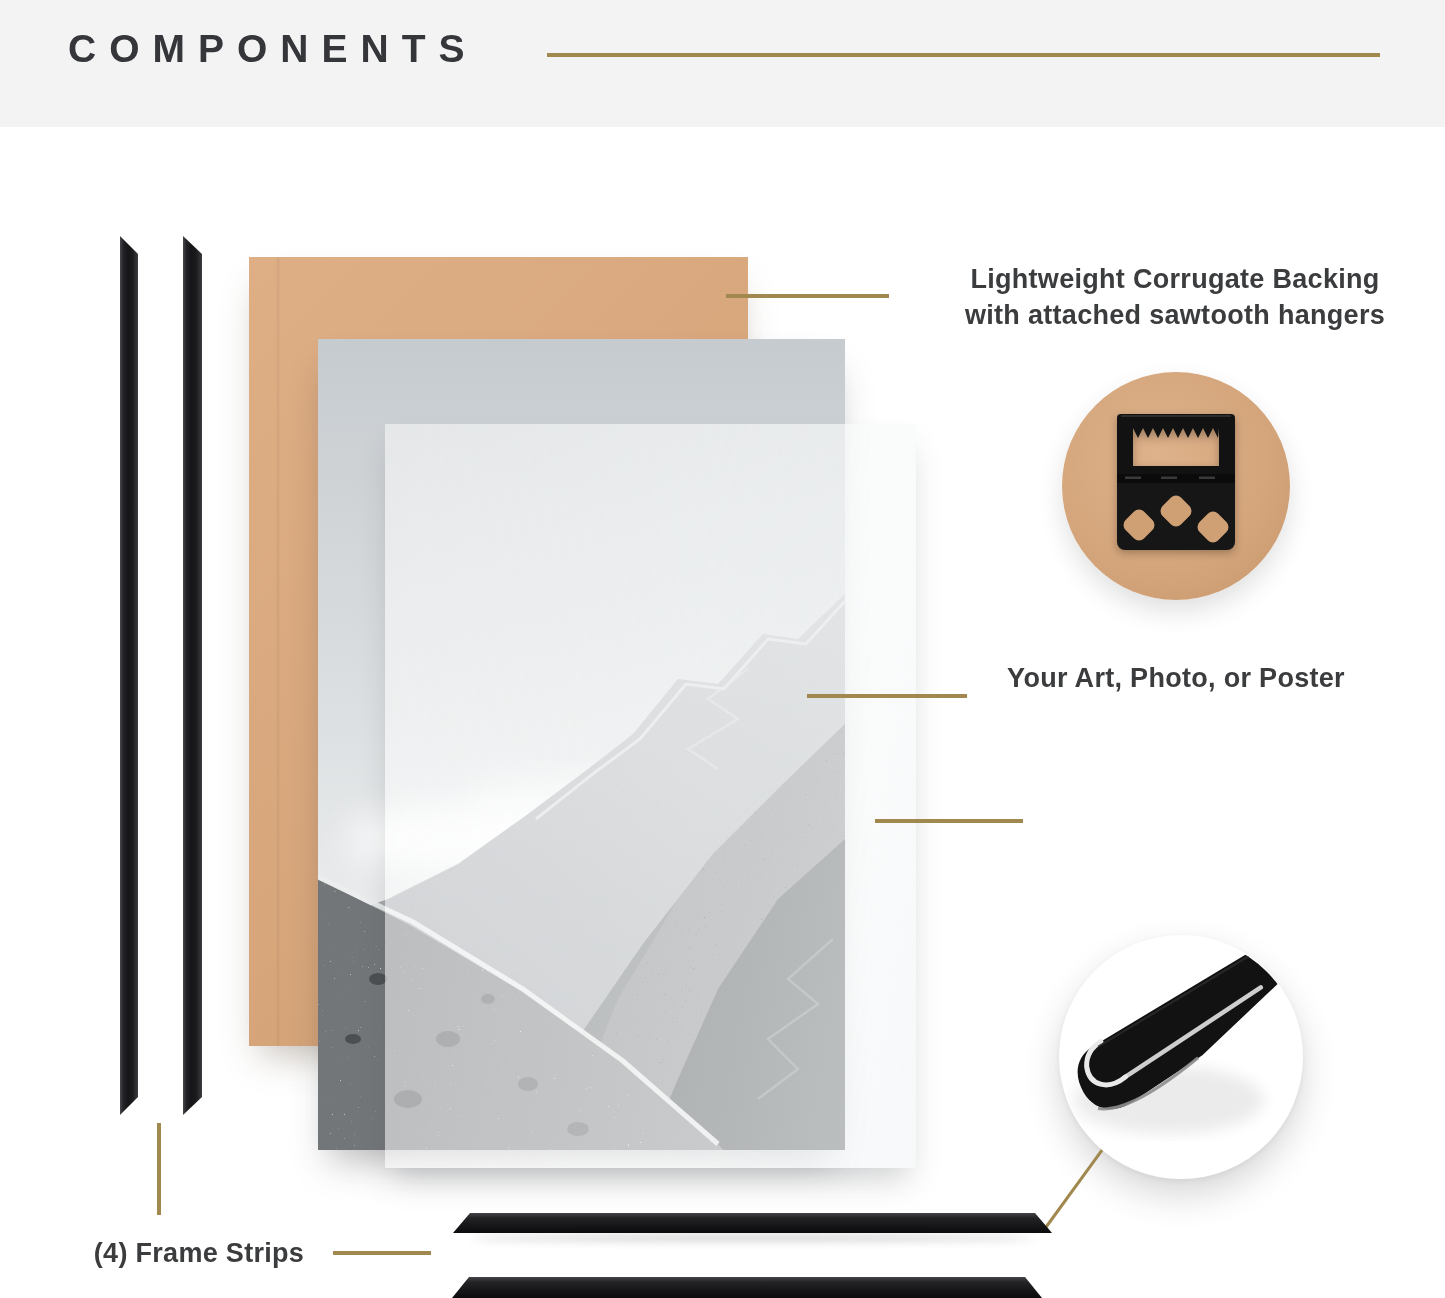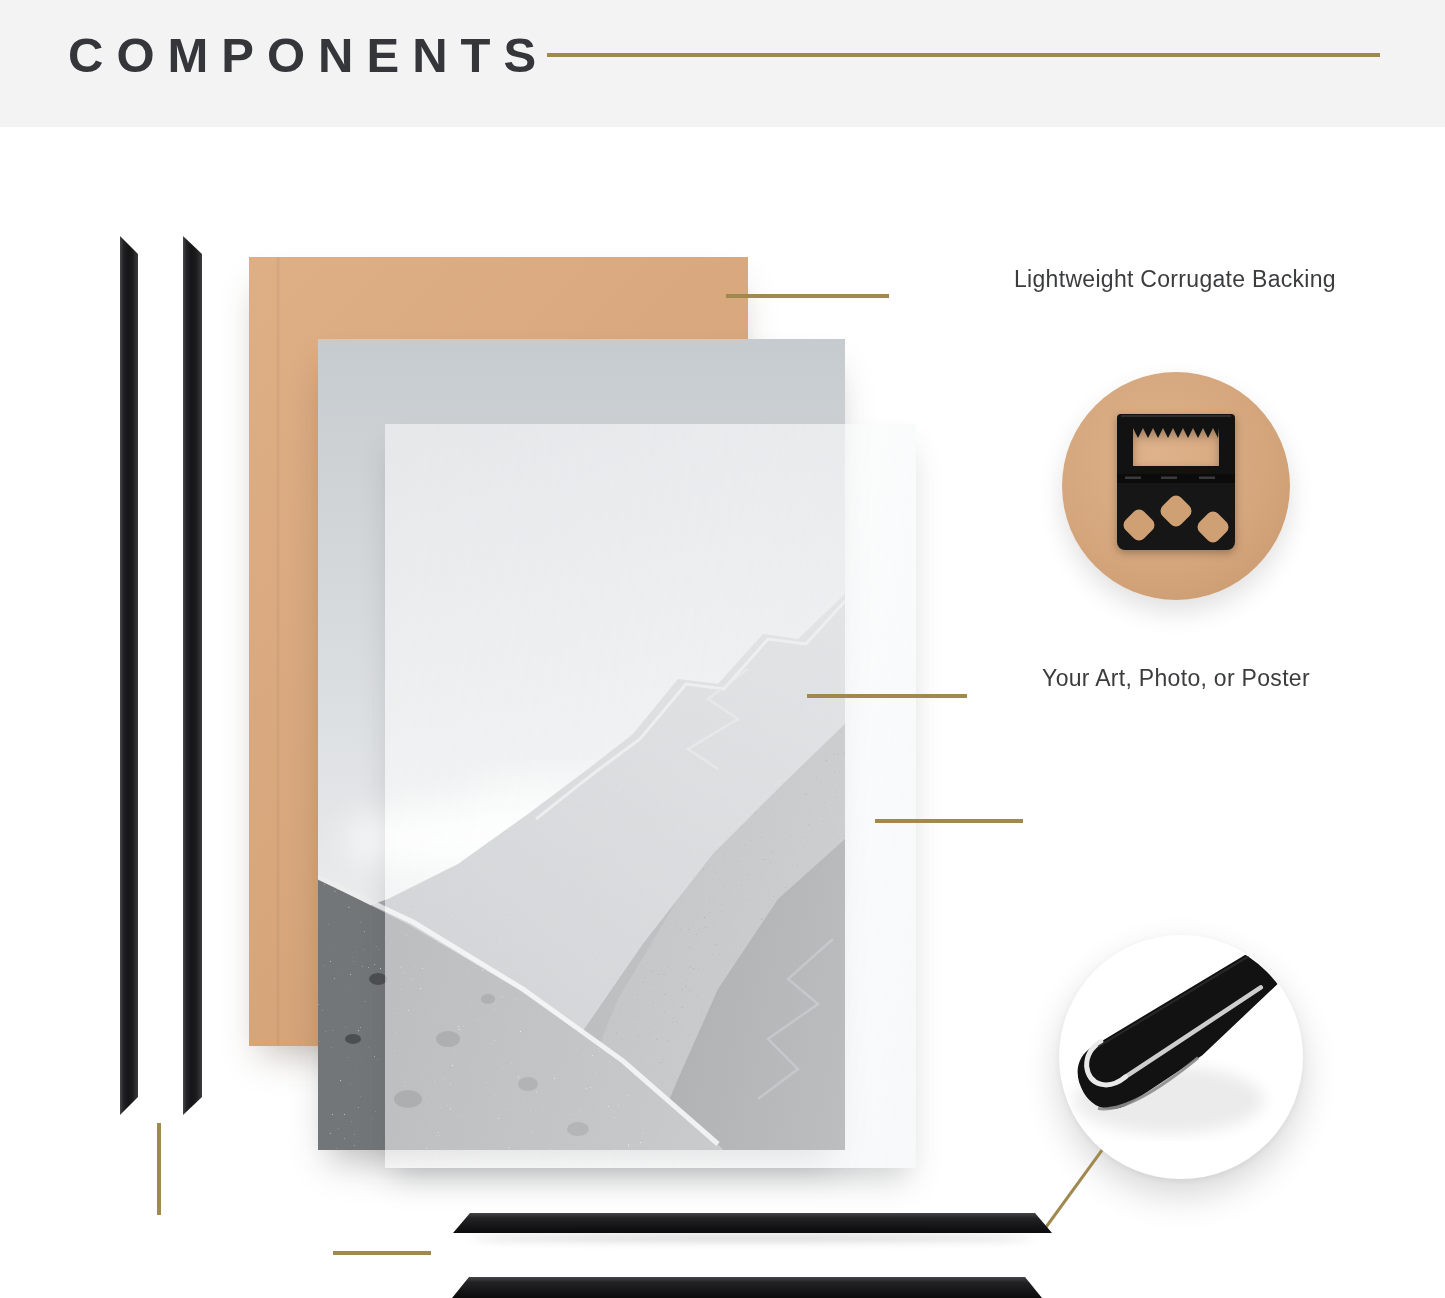--- a/index.html
+++ b/index.html
@@ -14,21 +14,21 @@
   html,body{margin:0;padding:0;background:var(--page-bg);}
   #stage{
     position:relative;width:1445px;height:1298px;overflow:hidden;
     background:var(--page-bg);
     font-family:"Liberation Sans","DejaVu Sans",sans-serif;
   }
   .abs{position:absolute;}
   
   .header-band{left:0;top:0;width:1445px;height:127px;background:var(--header-bg);}
   .page-title{
-    left:68px;top:27px;font-size:49px;font-weight:700;letter-spacing:13px;
+    left:68px;top:27px;font-size:39px;font-weight:700;letter-spacing:13px;
     color:var(--title-text);white-space:nowrap;
   }
   .header-line{left:547px;top:53px;width:833px;height:4px;background:var(--accent-gold);}
   
   .gold-line{background:var(--accent-gold);}
   
   .vstrip{
     top:236px;width:18px;height:879px;
     background:linear-gradient(90deg,#48484c 0%,#232327 18%,#151518 45%,#1c1c1f 70%,#3c3c40 100%);
     clip-path:polygon(0 0,100% 18px,100% calc(100% - 18px),0 100%);
@@ -52,21 +52,21 @@
     box-shadow:0 22px 35px -12px rgba(50,50,55,0.35);
   }
   .photo svg{display:block;width:100%;height:100%;}
   .plexi{
     left:385px;top:424px;width:531px;height:744px;
     background:linear-gradient(100deg,rgba(255,255,255,0.50),rgba(252,253,253,0.60) 55%,rgba(244,246,247,0.72));
     box-shadow:0 18px 30px -8px rgba(60,64,68,0.25);
   }
   
   .callout-label{
-    color:var(--label-text);font-size:23px;letter-spacing:.3px;text-align:center;line-height:36px;
+    color:var(--label-text);font-size:27px;letter-spacing:.3px;text-align:center;line-height:36px;font-weight:bold;
   }
   
   .circle{border-radius:50%;}
   .circle-hanger{
     left:1062px;top:372px;width:228px;height:228px;
     background:radial-gradient(circle at 42% 38%,#deb28b,#d5a67c 55%,#cb9b70 85%,#c6956b);
     box-shadow:0 12px 26px rgba(0,0,0,0.12);
     display:flex;align-items:center;justify-content:center;
   }
   .circle-hanger svg{filter:drop-shadow(0 3px 4px rgba(0,0,0,.28));margin-top:-6px;}
@@ -150,20 +150,21 @@
         <ellipse cx="35" cy="700" rx="8" ry="5"></ellipse>
       </g>
     </svg>
   </div>
 
   <div class="abs plexi"></div>
 
   <div class="abs gold-line" style="left:726px;top:294px;width:163px;height:4px"></div>
   <div class="abs callout-label" style="left:945px;top:261px;width:460px">
     <div>Lightweight Corrugate Backing</div>
+    <div>with attached sawtooth hangers</div>
   </div>
 
   <div class="abs circle circle-hanger">
     <svg width="130" height="138" viewBox="0 0 130 138">
       <path fill-rule="evenodd" fill="#121212" d="M10,0 h110 a4,4 0 0 1 4,4 v56 h-118 v-56 a4,4 0 0 1 4,-4 Z
         M22,14 L27,24 L32,14 L37,24 L42,14 L47,24 L52,14 L57,24 L62,14 L67,24 L72,14 L77,24 L82,14 L87,24 L92,14 L97,24 L102,14 L107,24 L108,14 L108,52 L22,52 Z"></path>
       <path d="M10,2 h110" stroke="#3f3f3f" stroke-width="2" opacity="0.6"></path>
       <rect x="6" y="60" width="118" height="9" fill="#0b0b0b"></rect>
       <rect x="14" y="62.5" width="16" height="2.5" fill="#3a3a3a"></rect>
       <rect x="50" y="62.5" width="16" height="2.5" fill="#3a3a3a"></rect>
@@ -201,19 +202,20 @@
           <path d="M-12,18 C8,34 50,33 100,26" stroke="#8d8d8d" stroke-width="3" fill="none" opacity="0.9"></path>
           <path d="M250,-35 L20,-35" stroke="#2e2e2e" stroke-width="2" opacity="0.8"></path>
         </g>
       </g>
     </svg>
   </div>
 
   <div class="abs diag-line"></div>
 
   <div class="abs gold-line" style="left:157px;top:1123px;width:4px;height:92px"></div>
+  <div class="abs callout-label" style="left:69px;top:1235px;width:260px">(4) Frame Strips</div>
   <div class="abs gold-line" style="left:333px;top:1251px;width:98px;height:4px"></div>
 
   <div class="abs hstrip" style="left:453px;top:1213px;width:599px;height:20px"></div>
   <div class="abs hstrip-shadow" style="left:470px;top:1235px;width:565px;height:6px"></div>
   <div class="abs hstrip" style="left:452px;top:1277px;width:590px;height:21px"></div>
 
 </div>
 
 </body></html>

